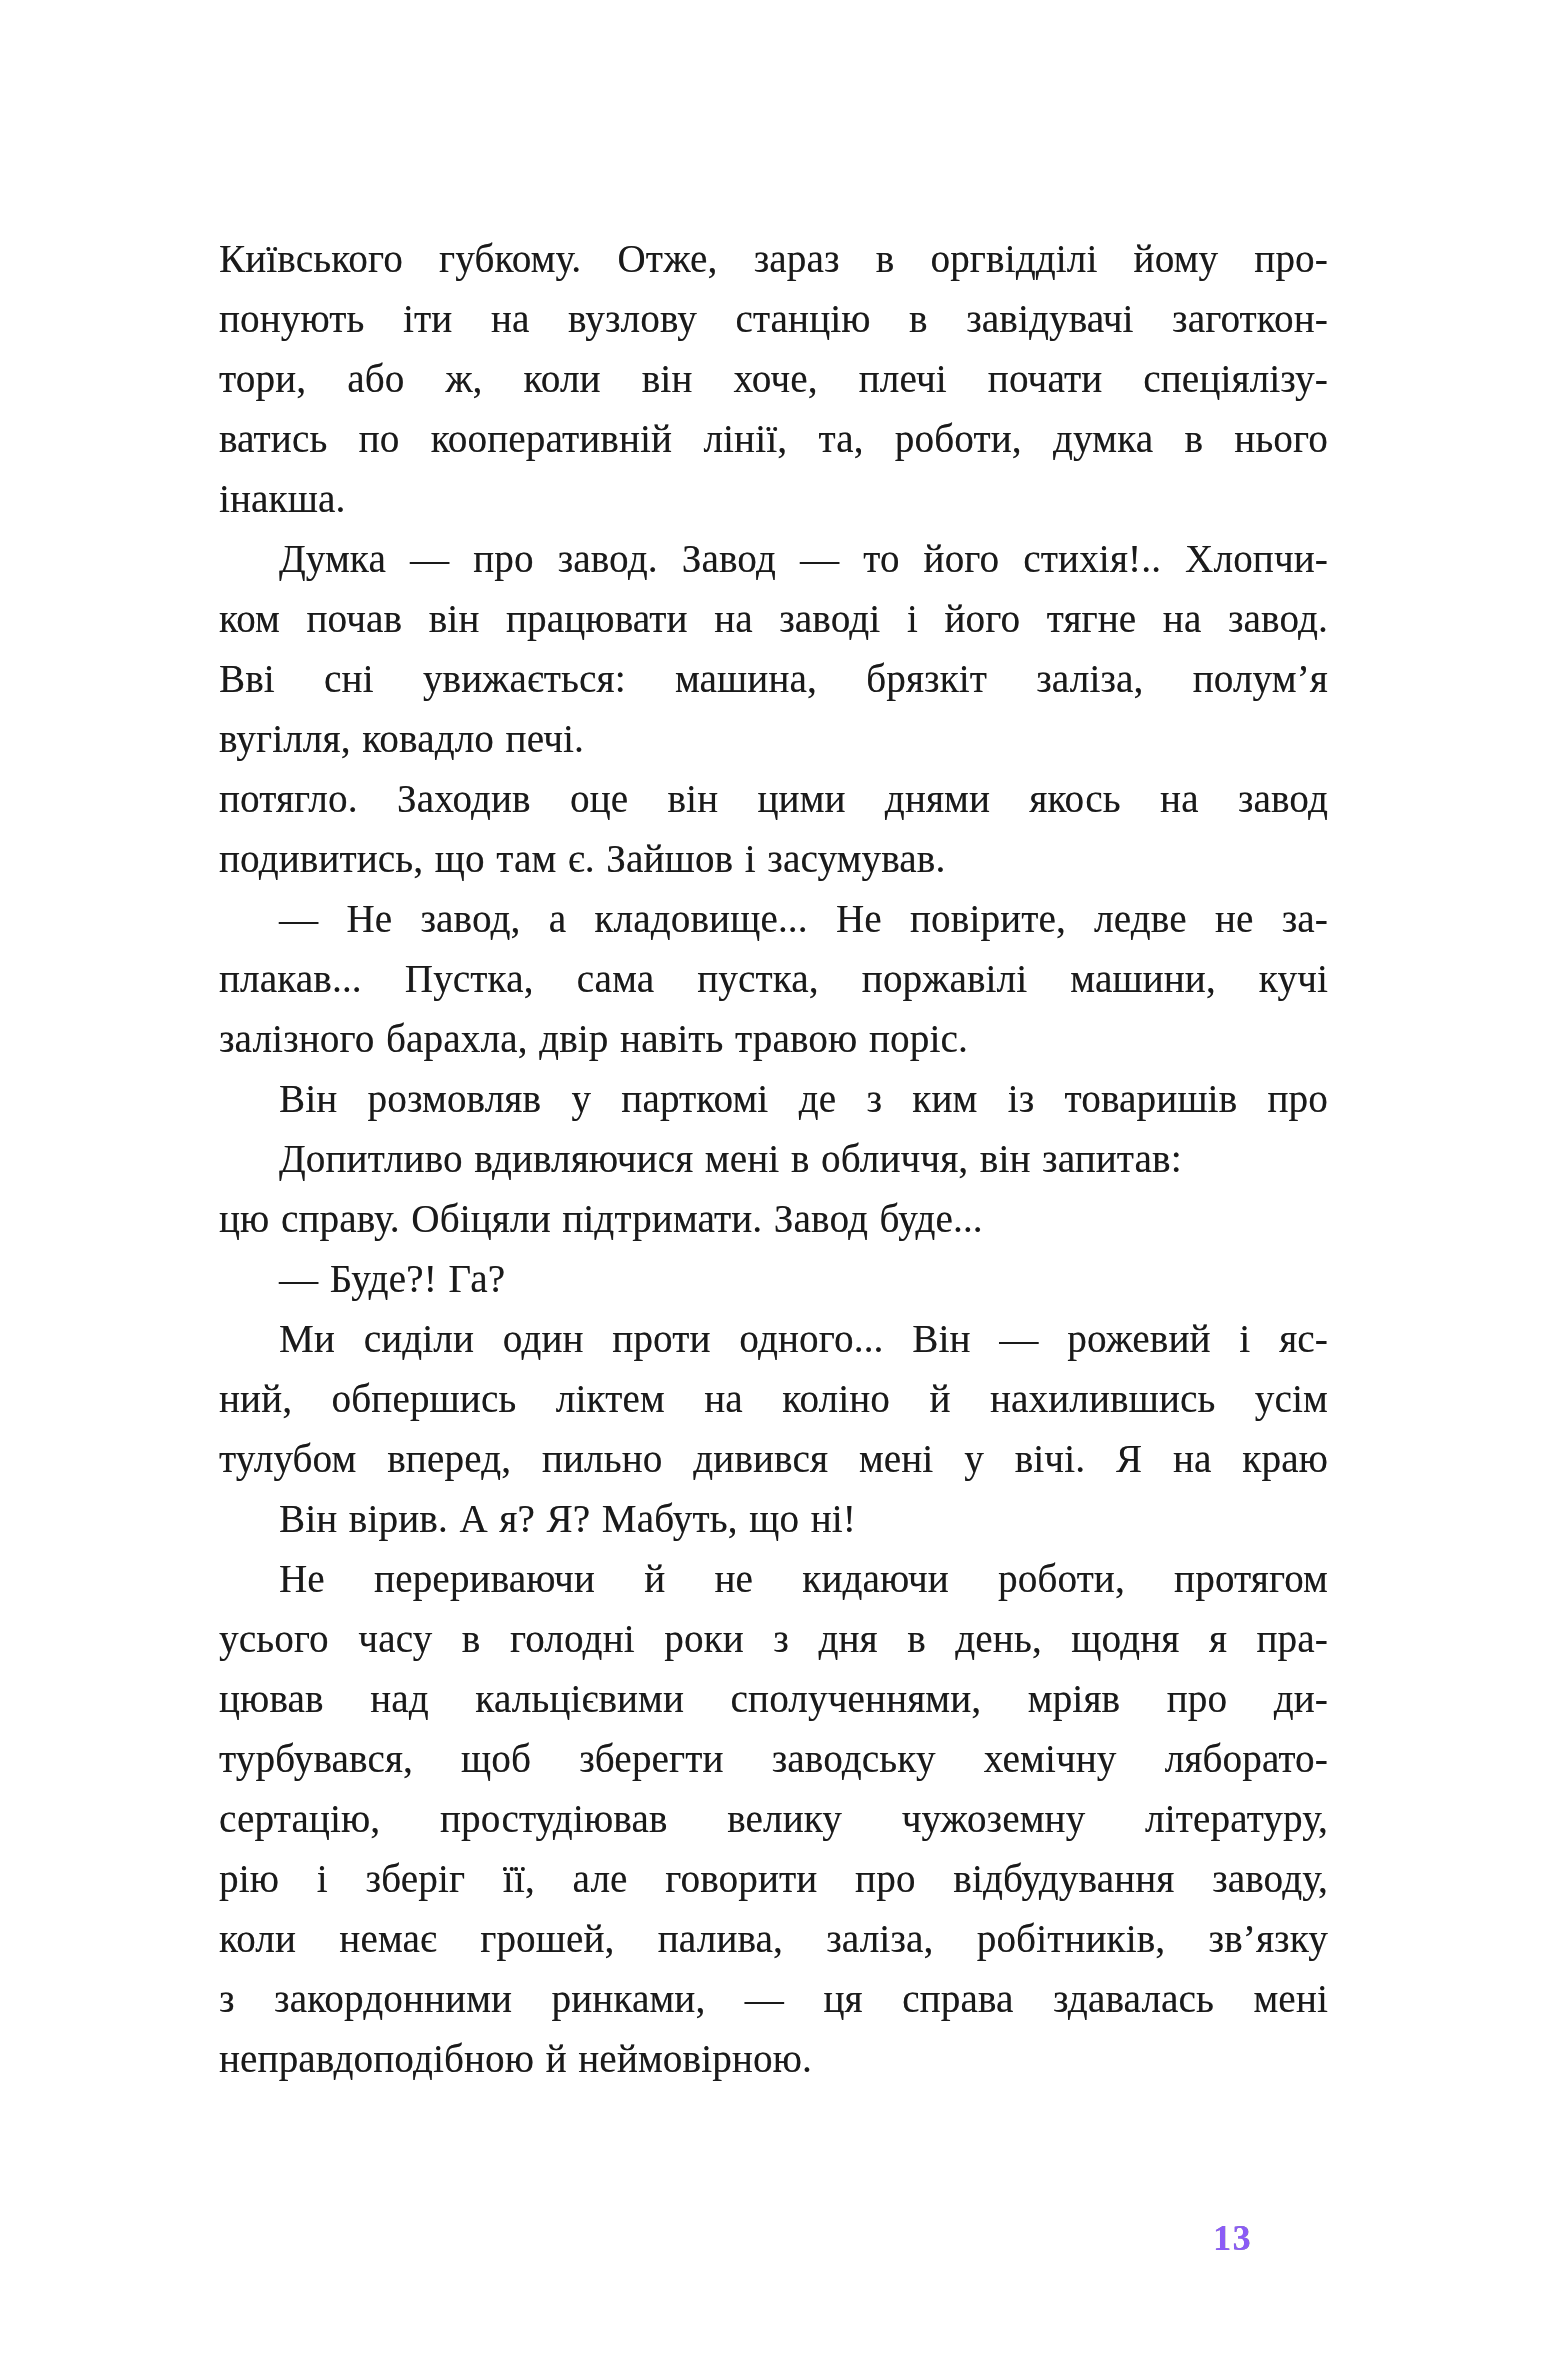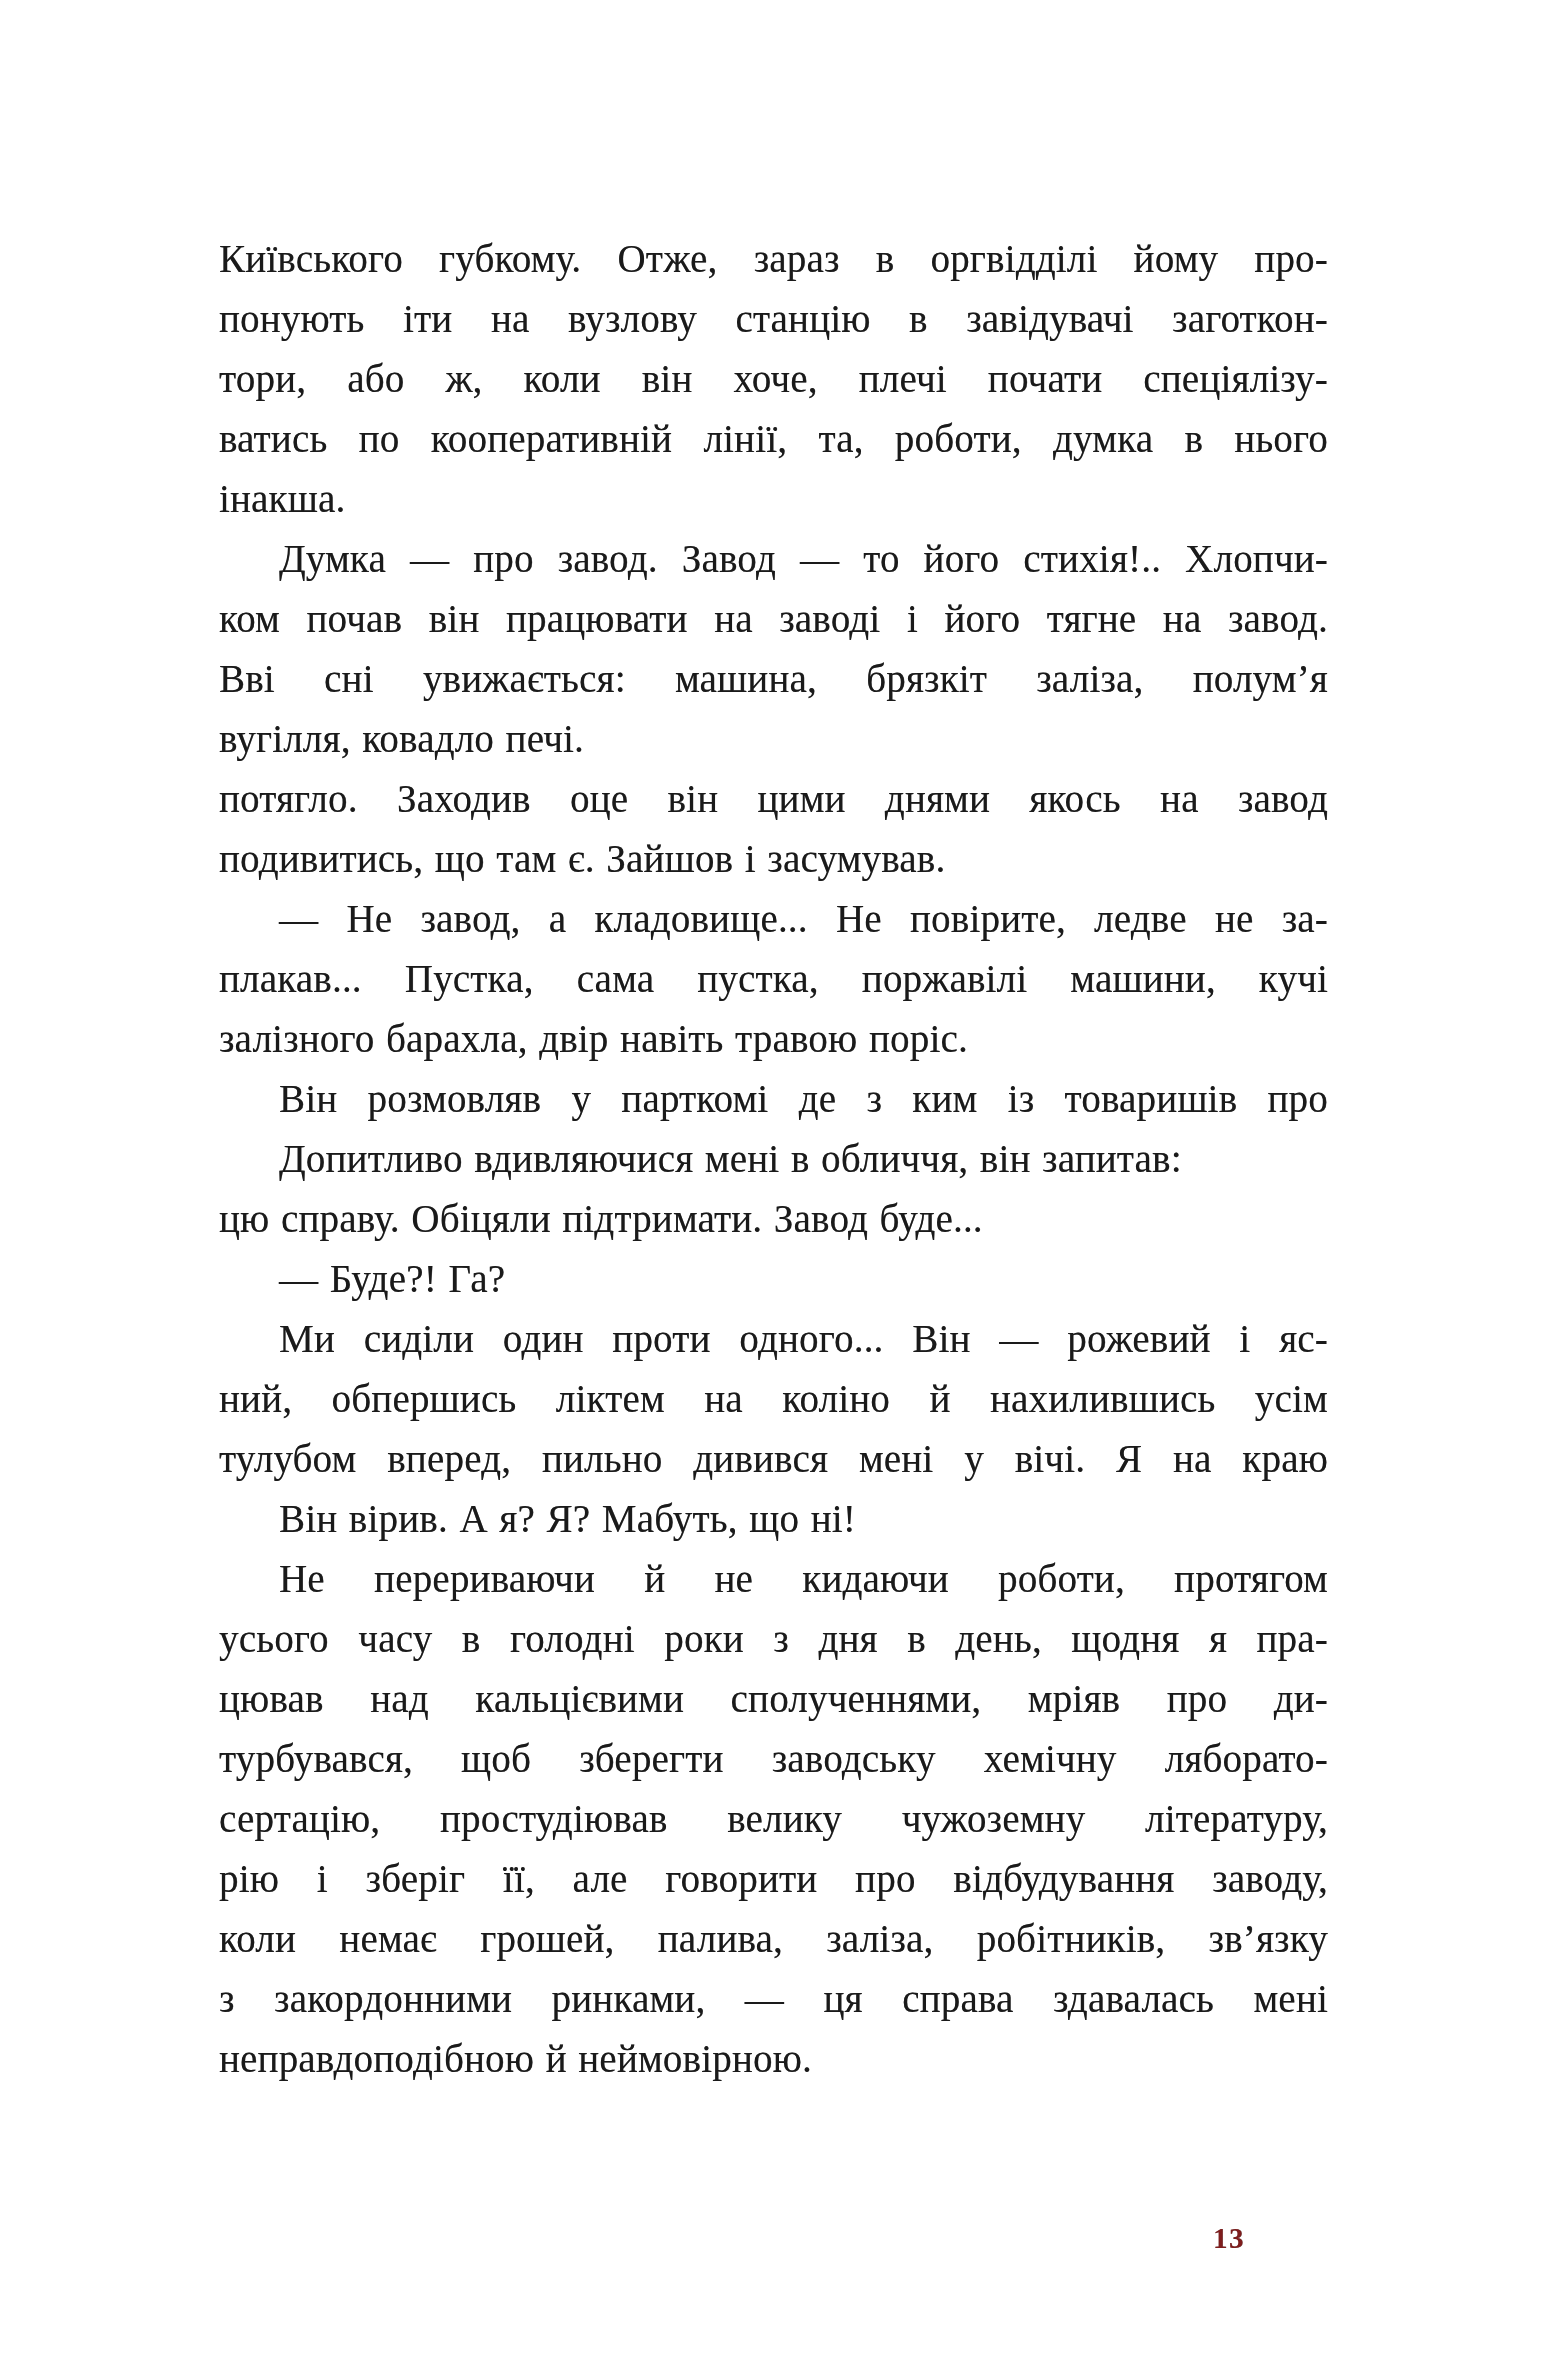--- a/index.html
+++ b/index.html
@@ -40,25 +40,25 @@
     text-align: right;
     text-align-last: left;
   }
   .line.indent {
     padding-left: 60px;
   }
   .page-number {
     position: absolute;
     left: 1213px;
     top: 2178px;
-    font-size: 29px;
+    font-size: 36px;
     line-height: 42px;
     font-weight: 700;
     letter-spacing: 1.6px;
-    color: #7f1d1d;
+    color: #8b5cf6;
     text-shadow: 0.2px 0.2px 0.4px rgba(20,20,20,0.5);
   }
 </style>
 </head>
 <body>
 
 <div class="page">
   <main class="text-block" id="text-block">
       <div class="line">Київського губкому. Отже, зараз в оргвідділі йому про-</div>
       <div class="line">понують іти на вузлову станцію в завідувачі заготкон-</div>

